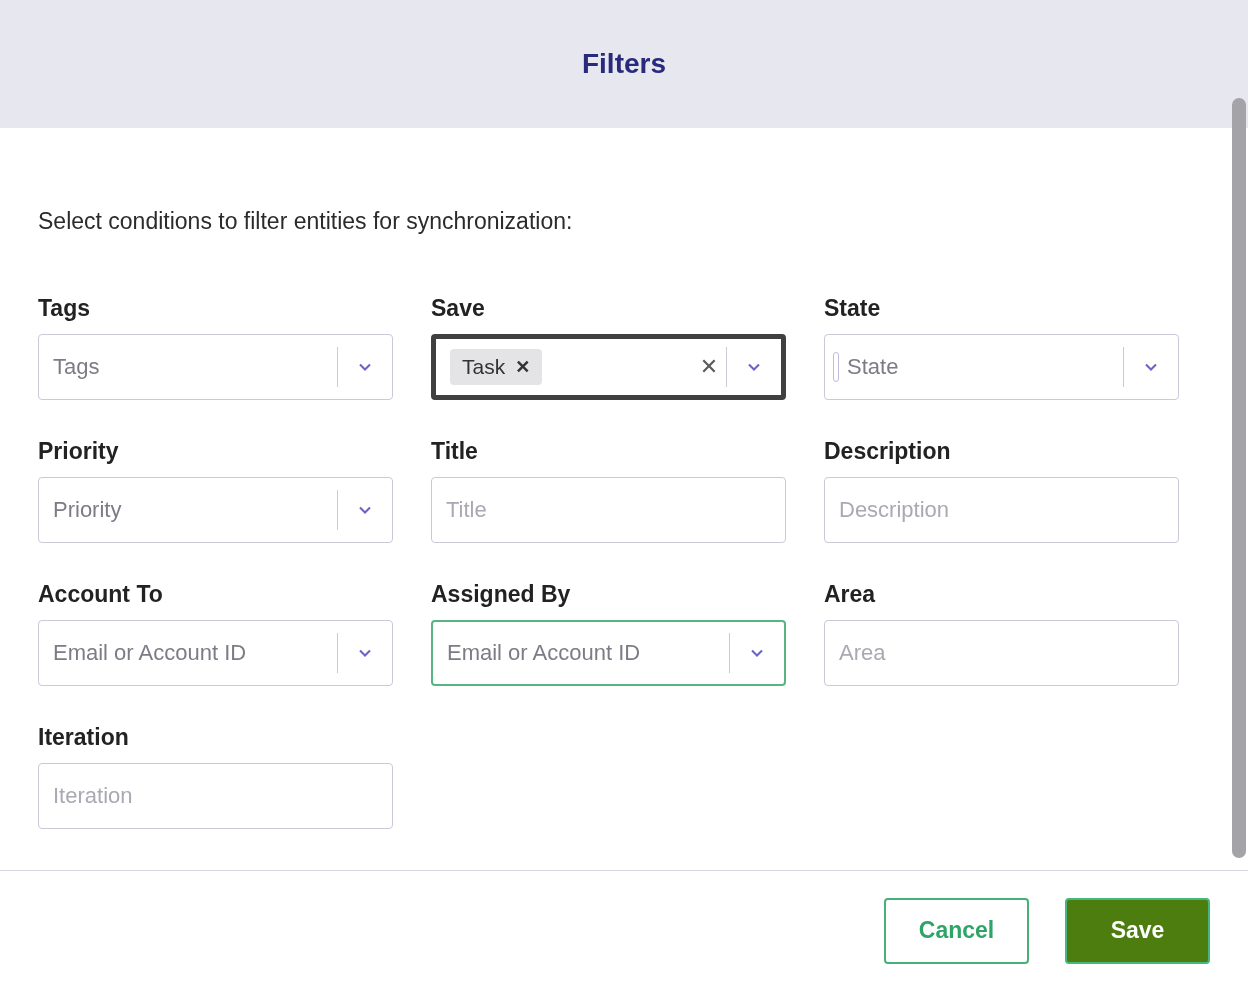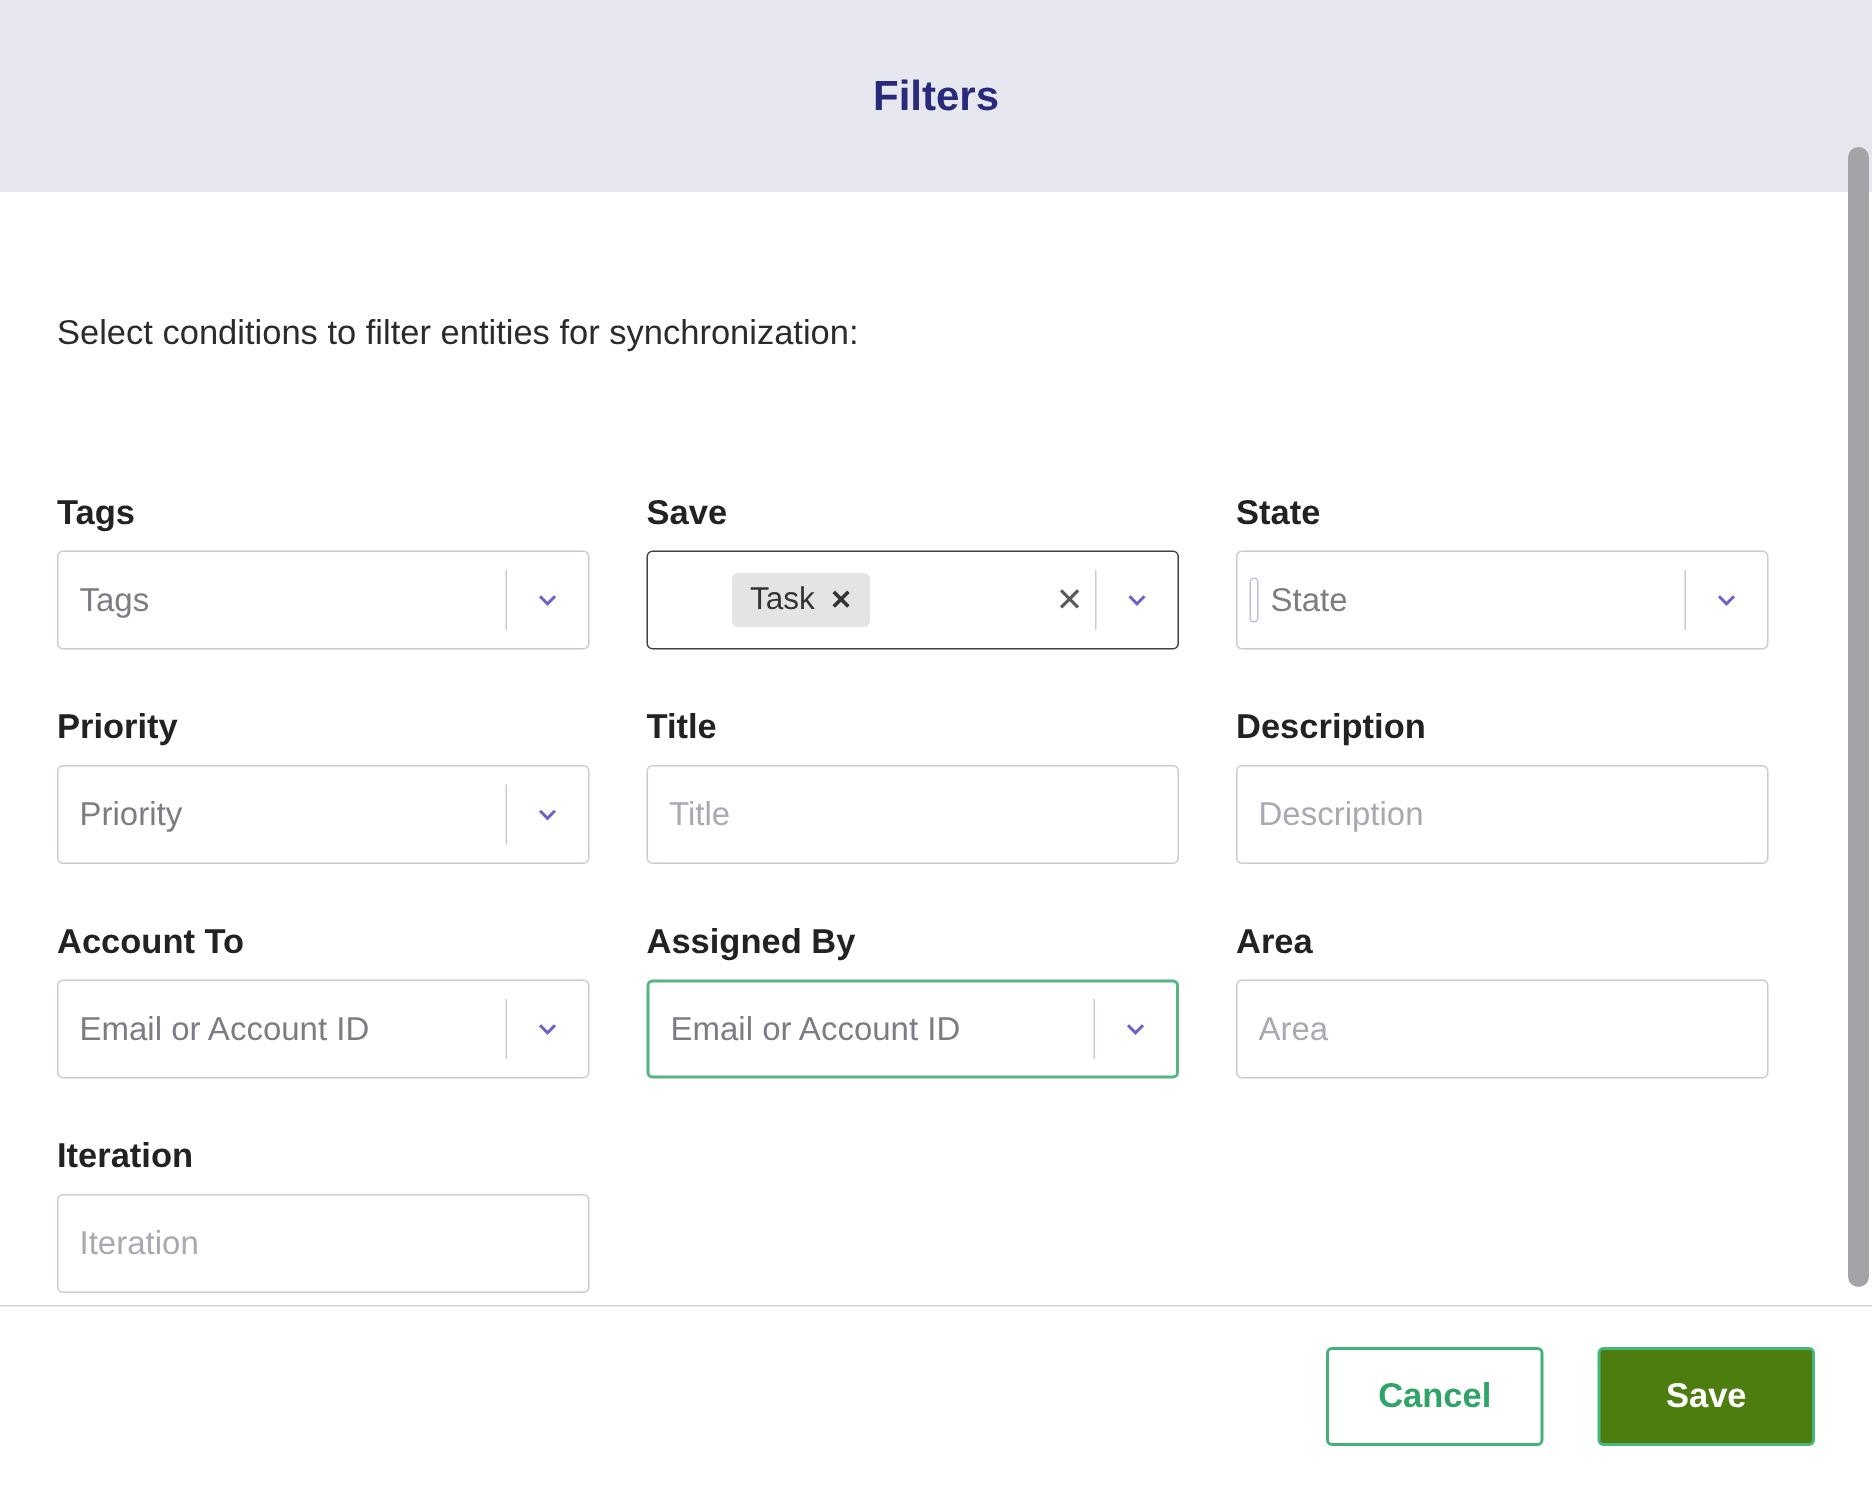--- a/index.html
+++ b/index.html
@@ -19,21 +19,21 @@
   }
   .body {
     padding: 80px 18px 40px 38px;
     height: 770px;
     overflow-y: auto;
     position: relative;
   }
   .intro {
     font-size: 23px;
     color: #2b2b2b;
-    margin-bottom: 93px;
+    margin-bottom: 60px;
   }
   .grid {
     display: grid;
     grid-template-columns: 355px 355px 355px;
     column-gap: 18px;
     row-gap: 36px;
     align-items: start;
     gap: 38px;
   }
   .field-label {
@@ -44,21 +44,21 @@
   }
   .control {
     border: 1px solid #c9c9d8;
     border-radius: 4px;
     height: 66px;
     display: flex;
     align-items: center;
     position: relative;
     background: #fff;
   }
-  .control.green { border: 1px solid #404040; padding-left: 42px; }
+  .control.green { border: 5px solid #404040; }
   .control.green-thick { border: 2px solid #57b583; }
   .control input {
     border: none;
     outline: none;
     font-size: 22px;
     color: #666;
     padding: 0 14px;
     flex: 1;
     background: transparent;
     height: 100%;

